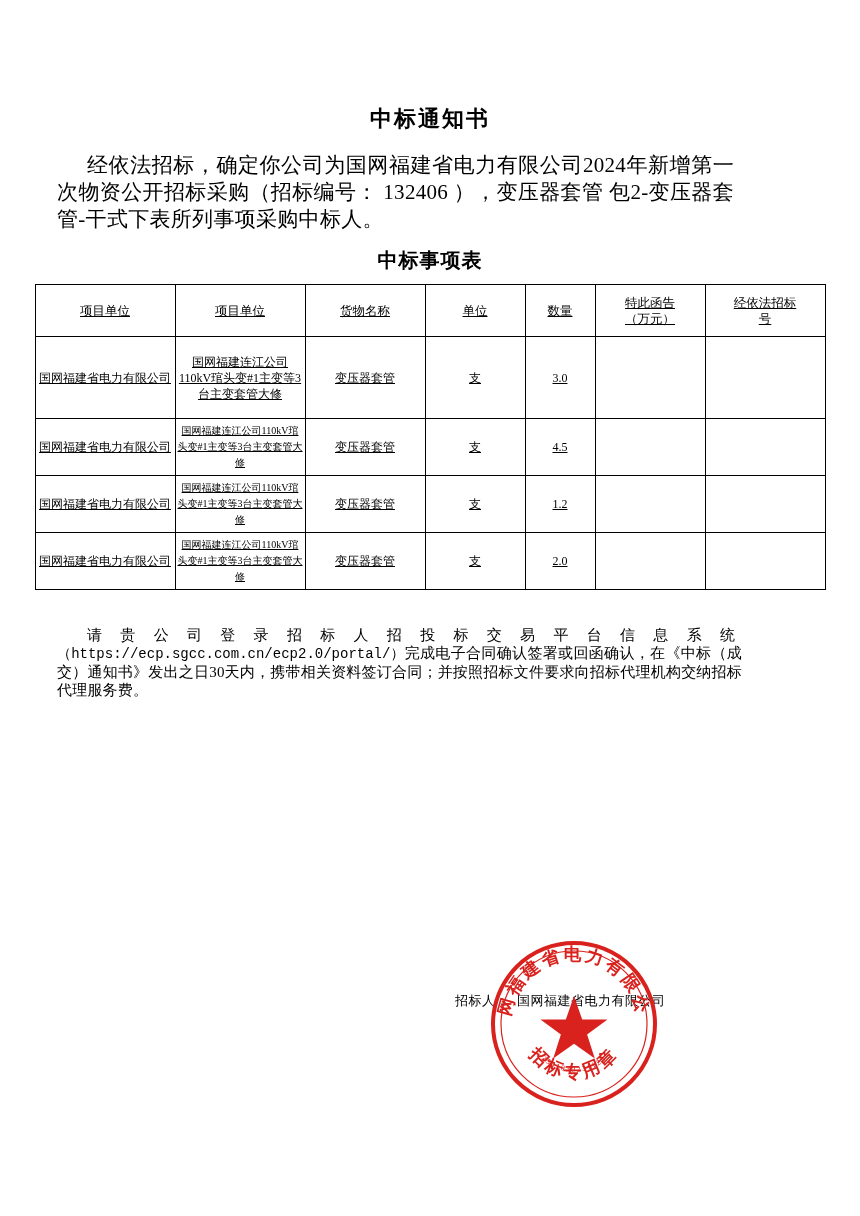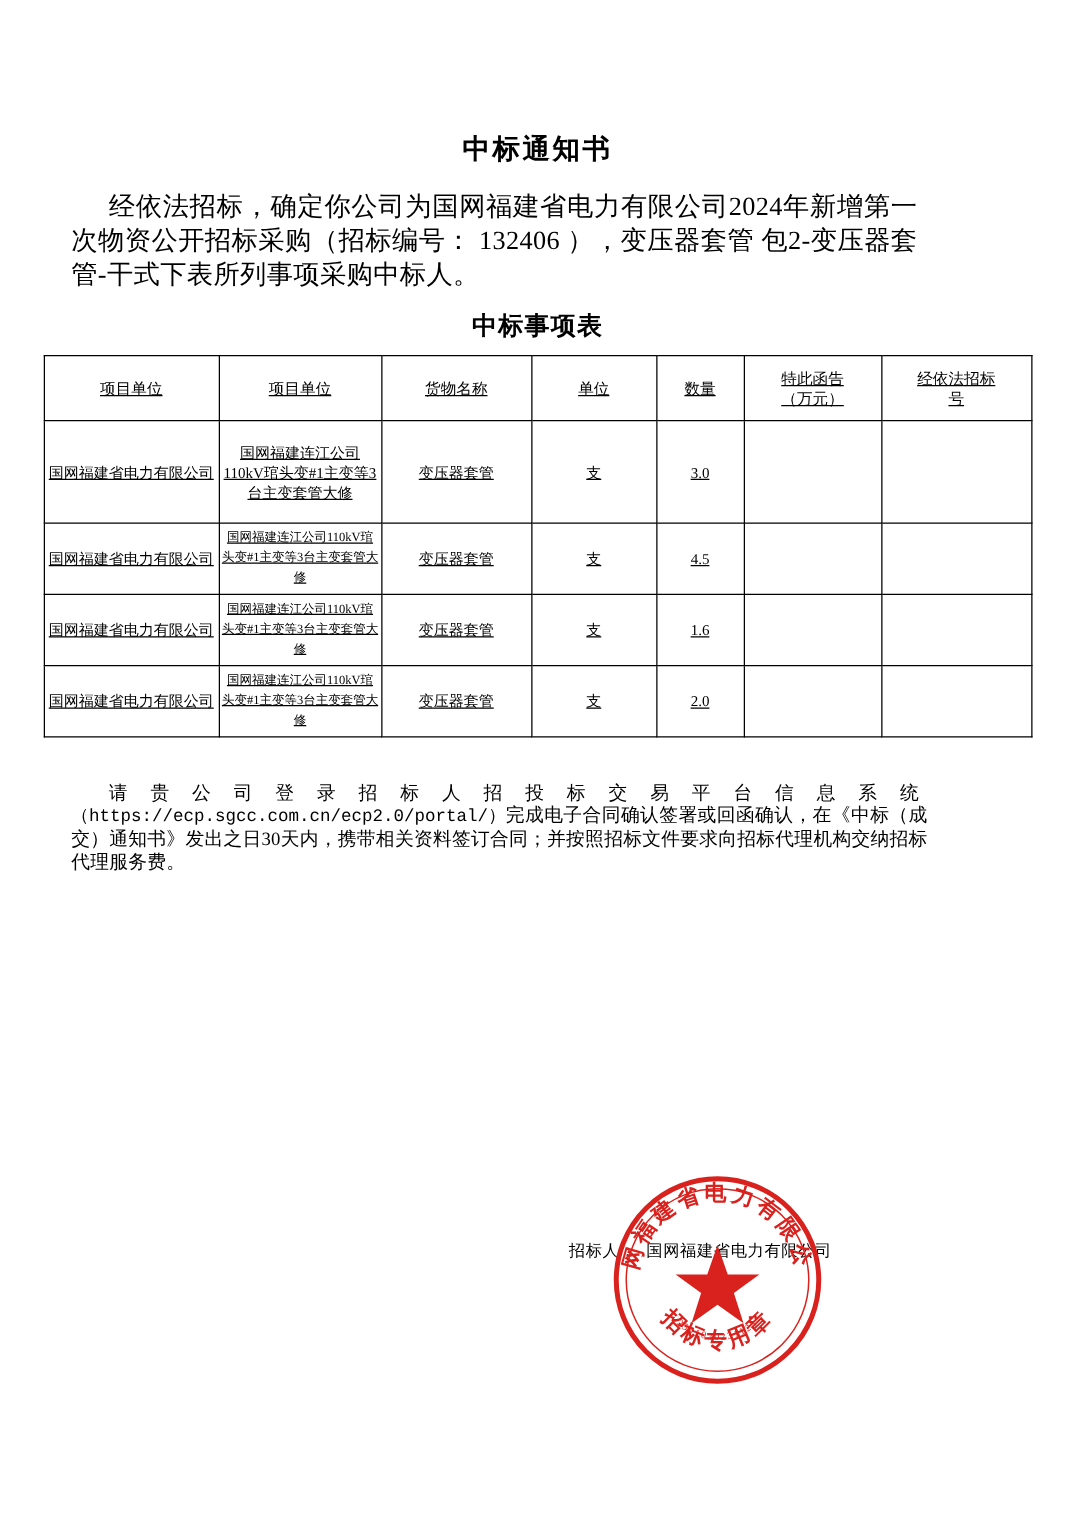--- a/index.html
+++ b/index.html
@@ -191,21 +191,21 @@
         <td>支</td>
         <td>4.5</td>
         <td></td>
         <td></td>
       </tr>
       <tr class="row-small">
         <td>国网福建省电力有限公司</td>
         <td class="name">国网福建连江公司110kV琯头变#1主变等3台主变套管大修</td>
         <td>变压器套管</td>
         <td>支</td>
-        <td>1.6</td>
+        <td>1.2</td>
         <td></td>
         <td></td>
       </tr>
       <tr class="row-small">
         <td>国网福建省电力有限公司</td>
         <td class="name">国网福建连江公司110kV琯头变#1主变等3台主变套管大修</td>
         <td>变压器套管</td>
         <td>支</td>
         <td>2.0</td>
         <td></td>

